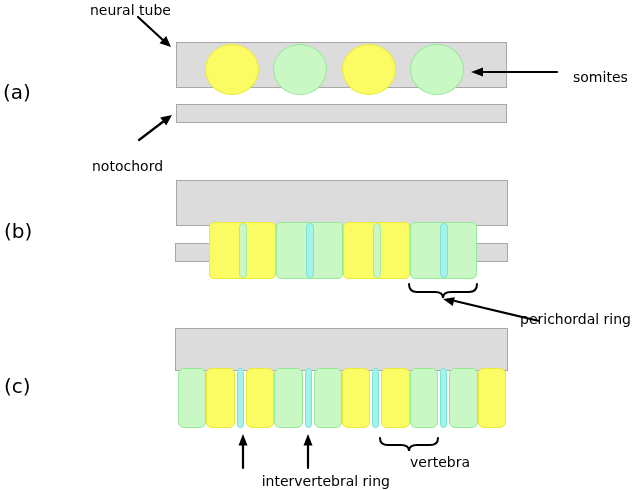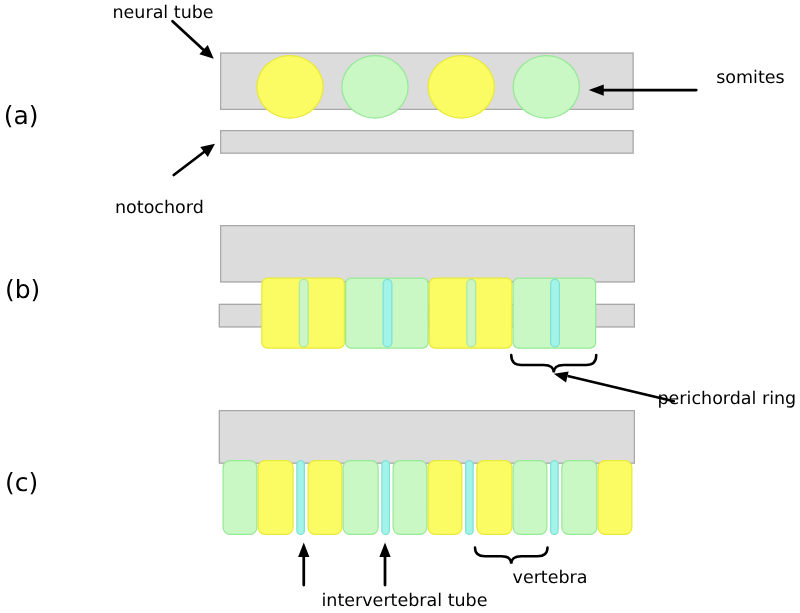--- a/index.html
+++ b/index.html
@@ -6,51 +6,51 @@
   .canvas{
     position:relative;width:640px;height:490px;background:#ffffff;
     font-family:"DejaVu Sans","Liberation Sans",sans-serif;color:#000;
     overflow:hidden;
   }
   .canvas *{box-sizing:border-box;}
   .bar{position:absolute;z-index:1;}
   .stripe{position:absolute;top:0;bottom:0;left:50%;transform:translateX(-50%);z-index:3;}
   .lbl{position:absolute;z-index:6;font-size:14px;line-height:19px;white-space:nowrap;}
   .panel-letter{font-size:20px;}
-  .wrap-lbl{white-space:normal;text-align:right;}
+  .wrap-lbl{white-space:normal;}
   .center-lbl{text-align:right;}
   svg.overlay{position:absolute;left:0;top:0;z-index:5;pointer-events:none;}
 </style>
 </head>
 <body>
 
 <div class="canvas">
 
   <div class="lbl panel-letter" style="left:3px;top:83px;">(a)</div>
   <div class="lbl panel-letter" style="left:4px;top:222px;">(b)</div>
   <div class="lbl panel-letter" style="left:4px;top:377px;">(c)</div>
 
   <div class="bar" id="bar-a-neural" style="left: 176px; top: 42px; width: 331px; height: 46px; background: rgb(220, 220, 220); border: 1px solid rgb(168, 168, 168);"></div>
   <div class="bar" id="bar-a-noto" style="left: 176px; top: 104px; width: 331px; height: 19px; background: rgb(220, 220, 220); border: 1px solid rgb(168, 168, 168);"></div>
   <div id="somite-row"></div>
 
   <div class="lbl" style="left:90px;top:1px;">neural tube</div>
   <div class="lbl" style="left:92px;top:157px;">notochord</div>
-  <div class="lbl" style="left:573px;top:53px;">somites</div>
+  <div class="lbl" style="left:573px;top:68px;">somites</div>
 
   <div class="bar" id="bar-b-neural" style="left: 176px; top: 180px; width: 332px; height: 46px; background: rgb(220, 220, 220); border: 1px solid rgb(168, 168, 168);"></div>
   <div class="bar" id="bar-b-noto" style="left: 175px; top: 243px; width: 333px; height: 19px; background: rgb(220, 220, 220); border: 1px solid rgb(168, 168, 168);"></div>
   <div id="sclerotome-row"></div>
 
   <div class="lbl wrap-lbl" style="left:520px;top:310px;width:117px;">perichordal ring</div>
 
   <div class="bar" id="bar-c-neural" style="left: 175px; top: 328px; width: 333px; height: 43px; background: rgb(220, 220, 220); border: 1px solid rgb(168, 168, 168);"></div>
   <div id="vertebra-row"></div>
 
-  <div class="lbl center-lbl" style="left:160px;top:472px;width:230px;">intervertebral tube</div>
+  <div class="lbl center-lbl" style="left:160px;top:472px;width:230px;">intervertebral ring</div>
   <div class="lbl center-lbl" style="left:350px;top:453px;width:120px;">vertebra</div>
 
   <svg class="overlay" width="640" height="490" viewBox="0 0 640 490">
     <g stroke="#000" stroke-width="2.2" fill="none" stroke-linecap="round">
       <line x1="138" y1="17" x2="164" y2="41"></line>
       <line x1="139" y1="140" x2="164" y2="121"></line>
       <line x1="557" y1="72" x2="482" y2="72"></line>
       <line x1="539" y1="321" x2="455" y2="301"></line>
       <line x1="243" y1="468" x2="243" y2="445"></line>
       <line x1="308" y1="468" x2="308" y2="445"></line>

